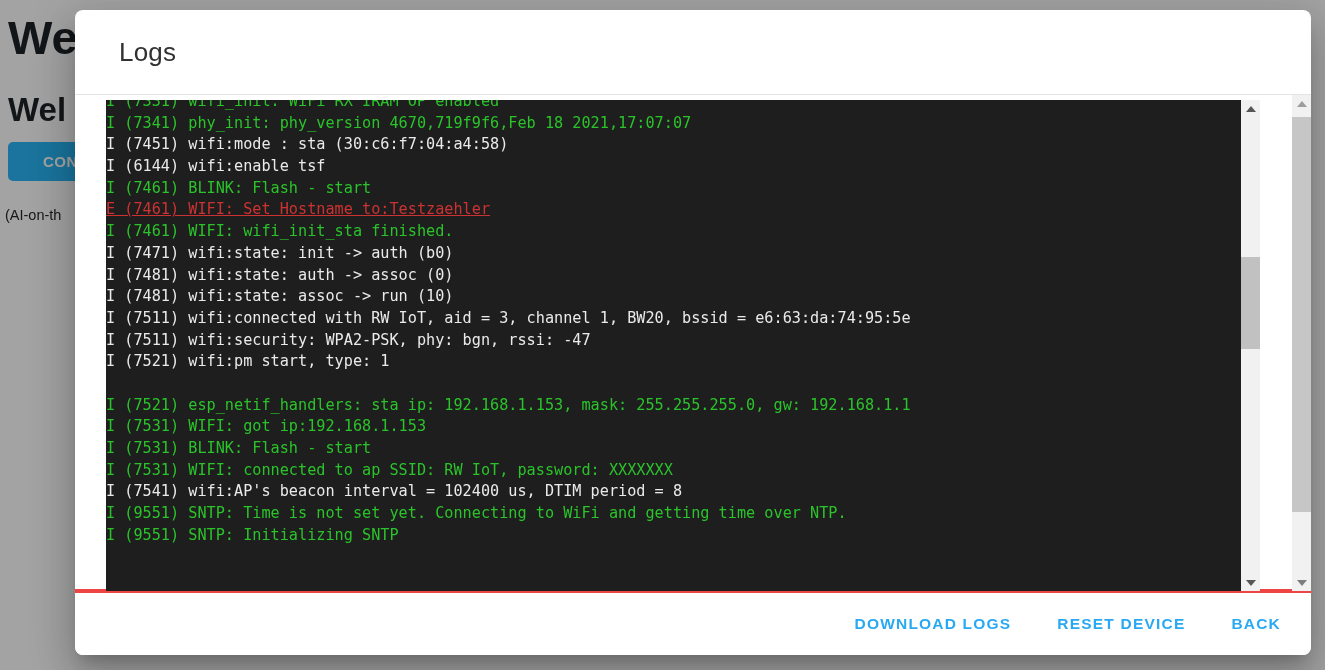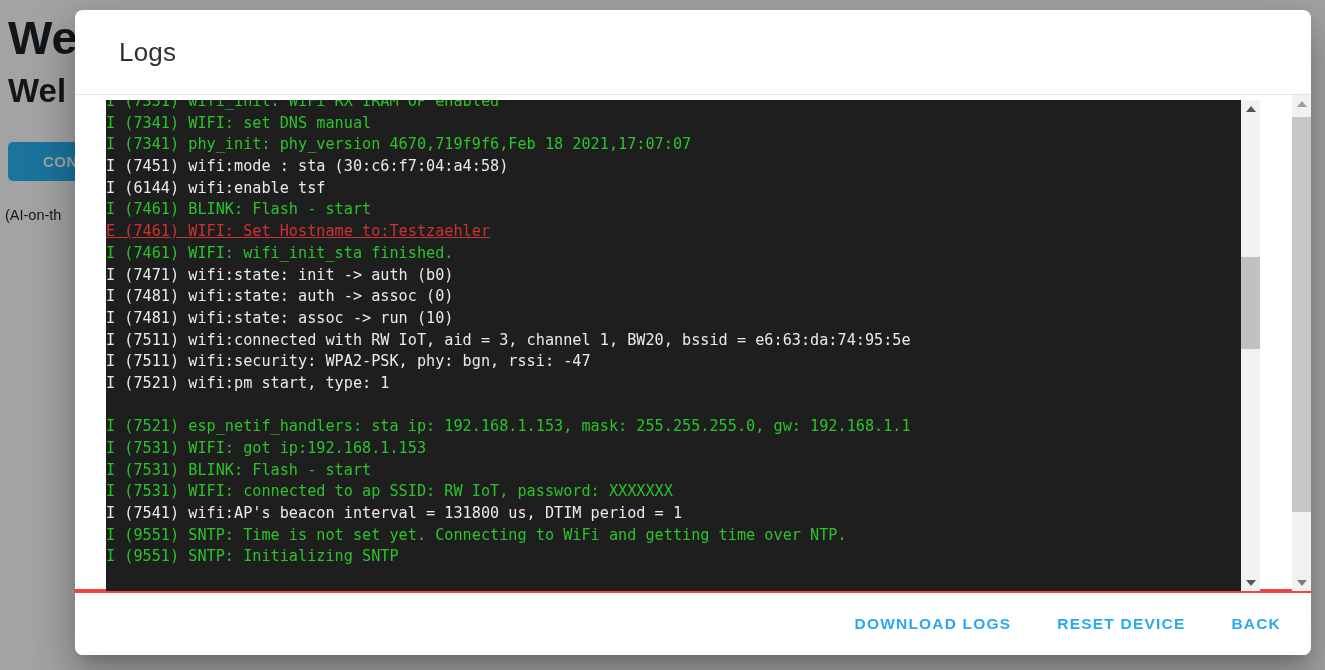--- a/index.html
+++ b/index.html
@@ -4,21 +4,21 @@
 <style>
   html,body{margin:0;padding:0;}
   body{
     width:1325px;height:670px;position:relative;overflow:hidden;
     background:#ffffff;font-family:"Liberation Sans",sans-serif;
   }
 
   
   .bg-page{position:absolute;inset:0;background:#fff;}
   .bg-title{position:absolute;left:8px;top:10px;font-size:47px;font-weight:bold;color:#1f2327;white-space:nowrap;}
-  .bg-subtitle{position:absolute;left:8px;top:72px;font-size:33px;font-weight:bold;color:#1f2327;white-space:nowrap;}
+  .bg-subtitle{position:absolute;left:8px;top:91px;font-size:33px;font-weight:bold;color:#1f2327;white-space:nowrap;}
   .bg-connect{
     position:absolute;left:8px;top:142px;width:152px;height:39px;
     background:var(--accent,#29b6f6);border:none;border-radius:5px;
     color:#fff;font-size:15px;font-weight:bold;letter-spacing:.5px;
     text-align:left;padding:0 0 0 35px;font-family:"Liberation Sans",sans-serif;white-space:nowrap;overflow:hidden;
   }
   .bg-caption{position:absolute;left:5px;top:207px;font-size:14.5px;color:#24282b;white-space:nowrap;}
 
   
   .overlay{position:absolute;inset:0;background:rgba(0,0,0,.36);z-index:10;}
@@ -92,39 +92,38 @@
 
 <div class="dialog">
   <div class="dialog-header">
     <div class="dialog-title">Logs</div>
   </div>
 
   <div class="dialog-body">
     <div class="log-box">
       <div class="log-lines">
           <div class="log-line g">I (7331) wifi_init: WiFi RX IRAM OP enabled</div>
-          <div class="log-line g">I (7341) WIFI: set DNS manual</div>
           <div class="log-line g">I (7341) phy_init: phy_version 4670,719f9f6,Feb 18 2021,17:07:07</div>
           <div class="log-line p">I (7451) wifi:mode : sta (30:c6:f7:04:a4:58)</div>
           <div class="log-line p">I (6144) wifi:enable tsf</div>
           <div class="log-line g">I (7461) BLINK: Flash - start</div>
           <div class="log-line r">E (7461) WIFI: Set Hostname to:Testzaehler</div>
           <div class="log-line g">I (7461) WIFI: wifi_init_sta finished.</div>
           <div class="log-line p">I (7471) wifi:state: init -&gt; auth (b0)</div>
           <div class="log-line p">I (7481) wifi:state: auth -&gt; assoc (0)</div>
           <div class="log-line p">I (7481) wifi:state: assoc -&gt; run (10)</div>
           <div class="log-line p">I (7511) wifi:connected with RW IoT, aid = 3, channel 1, BW20, bssid = e6:63:da:74:95:5e</div>
           <div class="log-line p">I (7511) wifi:security: WPA2-PSK, phy: bgn, rssi: -47</div>
           <div class="log-line p">I (7521) wifi:pm start, type: 1</div>
           <div class="log-line p"></div>
           <div class="log-line g">I (7521) esp_netif_handlers: sta ip: 192.168.1.153, mask: 255.255.255.0, gw: 192.168.1.1</div>
           <div class="log-line g">I (7531) WIFI: got ip:192.168.1.153</div>
           <div class="log-line g">I (7531) BLINK: Flash - start</div>
           <div class="log-line g">I (7531) WIFI: connected to ap SSID: RW IoT, password: XXXXXXX</div>
-          <div class="log-line p">I (7541) wifi:AP's beacon interval = 131800 us, DTIM period = 1</div>
+          <div class="log-line p">I (7541) wifi:AP's beacon interval = 102400 us, DTIM period = 8</div>
           <div class="log-line g">I (9551) SNTP: Time is not set yet. Connecting to WiFi and getting time over NTP.</div>
           <div class="log-line g">I (9551) SNTP: Initializing SNTP</div>
         </div>
 
       <div class="vscroll inner">
         <div class="sb-btn up">
             <div class="tri-up"></div>
           </div>
         <div class="sb-thumb"></div>
         <div class="sb-btn down">

